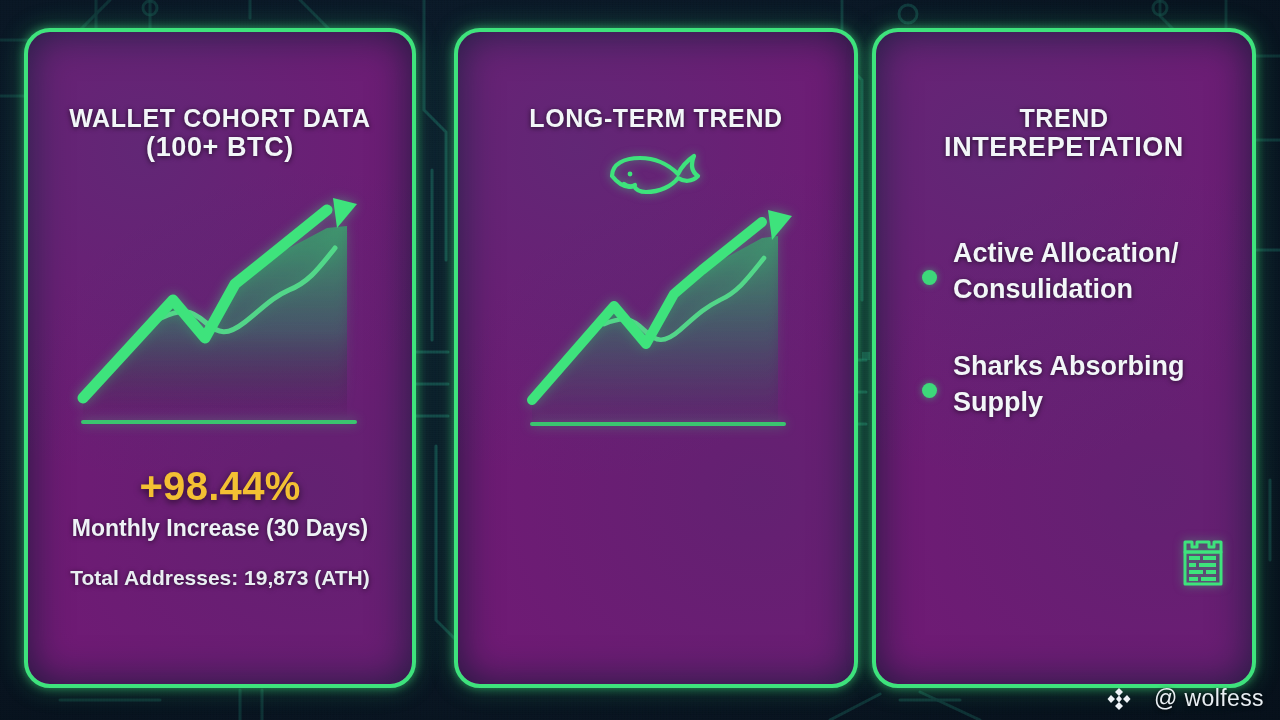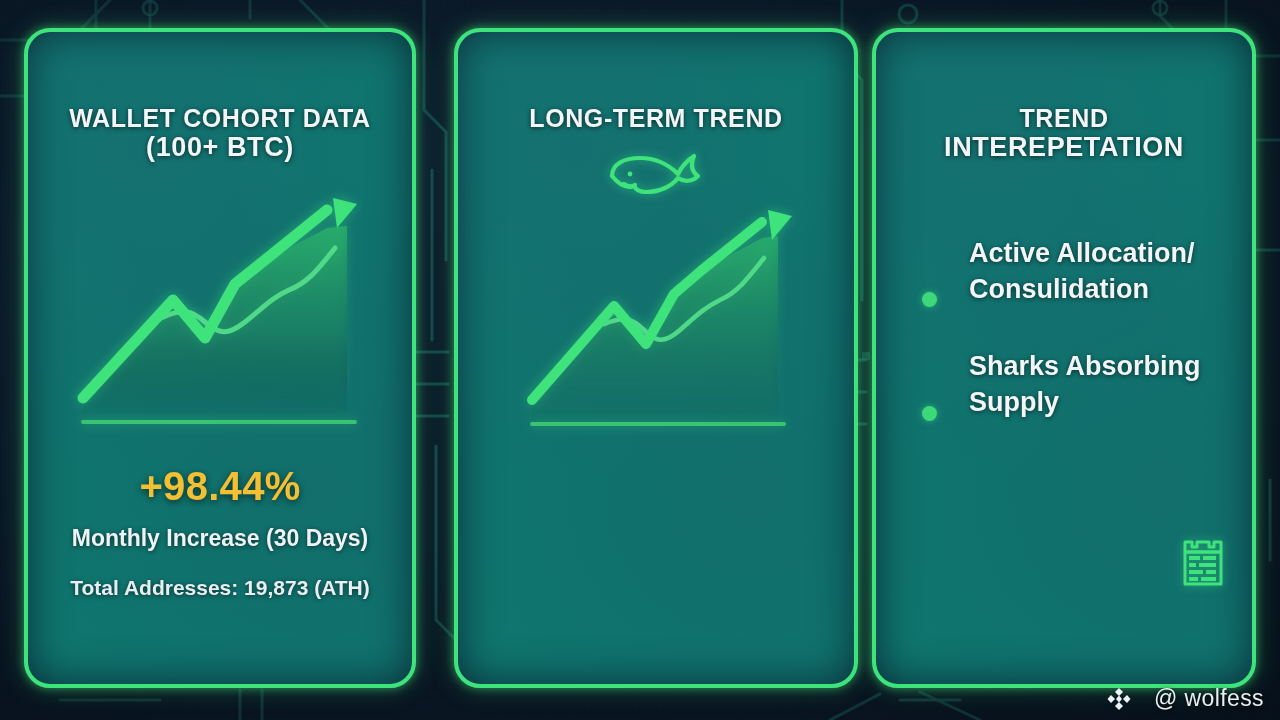--- a/index.html
+++ b/index.html
@@ -20,21 +20,21 @@
     opacity:.9;
   }
   #vignette {
     position:absolute; inset:0; z-index:2; pointer-events:none;
     background:radial-gradient(ellipse 85% 75% at 50% 48%, rgba(0,0,0,0) 40%, rgba(3,10,18,.55) 100%);
   }
 
   
   .card {
     position:absolute; z-index:5;
-    background:#0f766e;
+    background:#701a75;
     border:4px solid #3ee37c;
     border-radius:26px;
     box-shadow:
       0 0 10px rgba(62,227,124,.55),
       0 0 26px rgba(62,227,124,.28),
       inset 0 0 40px rgba(8,26,42,.8);
     overflow:hidden;
   }
   .card::after{
     content:""; position:absolute; inset:0; pointer-events:none;
@@ -81,21 +81,21 @@
     font-size:23px; font-weight:bold; color:#eef3f6;
     text-shadow:0 1px 5px rgba(0,0,0,.6);
   }
   .stat-line2 { font-size:21px; font-weight:bold; color:#e9eef2; margin-top:24px;
     text-shadow:0 1px 5px rgba(0,0,0,.6); }
   .stat-paren { font-size:33px; font-weight:bold; color:#f4f8fa; margin-top:2px;
     text-shadow:0 2px 7px rgba(0,0,0,.6); }
 
   
   .bullets { margin-top:74px; padding:0 14px 0 26px; }
-  .bullet-item { display:flex; align-items:flex-end; gap:32px; margin-bottom:42px; }
+  .bullet-item { display:flex; align-items:center; gap:16px; margin-bottom:42px; }
   .bullet-dot {
     width:15px; height:15px; border-radius:50%;
     background:#3dd87a; flex:0 0 15px; margin-top:11px;
     box-shadow:0 0 7px rgba(62,227,124,.55);
   }
   .bullet-text {
     color:#f2f6f8; font-size:27px; font-weight:bold; line-height:1.32;
     text-shadow:0 1px 5px rgba(0,0,0,.6);
   }
 
@@ -199,21 +199,21 @@
         <path d="M18,208 L108,110 L140,148 L170,94 L200,70 L262,20" fill="none" stroke="#3ee37c" stroke-width="11" stroke-linecap="round" stroke-linejoin="round"></path>
 
         <path d="M268,8 L292,14 L272,38 Z" fill="#3ee37c"></path>
 
         <line x1="18" y1="232" x2="290" y2="232" stroke="#3bc46f" stroke-width="4" stroke-linecap="round"></line>
       </svg>
     </div>
 
     <div class="stats" style="margin-top:24px;">
       <div class="stat-big gold">+98.44%</div>
-      <div class="stat-line" style="margin-top:16px;">Monthly Increase (30 Days)</div>
+      <div class="stat-line" style="margin-top:6px;">Monthly Increase (30 Days)</div>
       <div class="stat-line2">Total Addresses: 19,873 (ATH)</div>
     </div>
   </div>
 </div>
 
 <div class="card" id="card-2">
   <div class="card-inner">
     <div class="card-title">
       <span>LONG-TERM TREND</span>
     </div>

